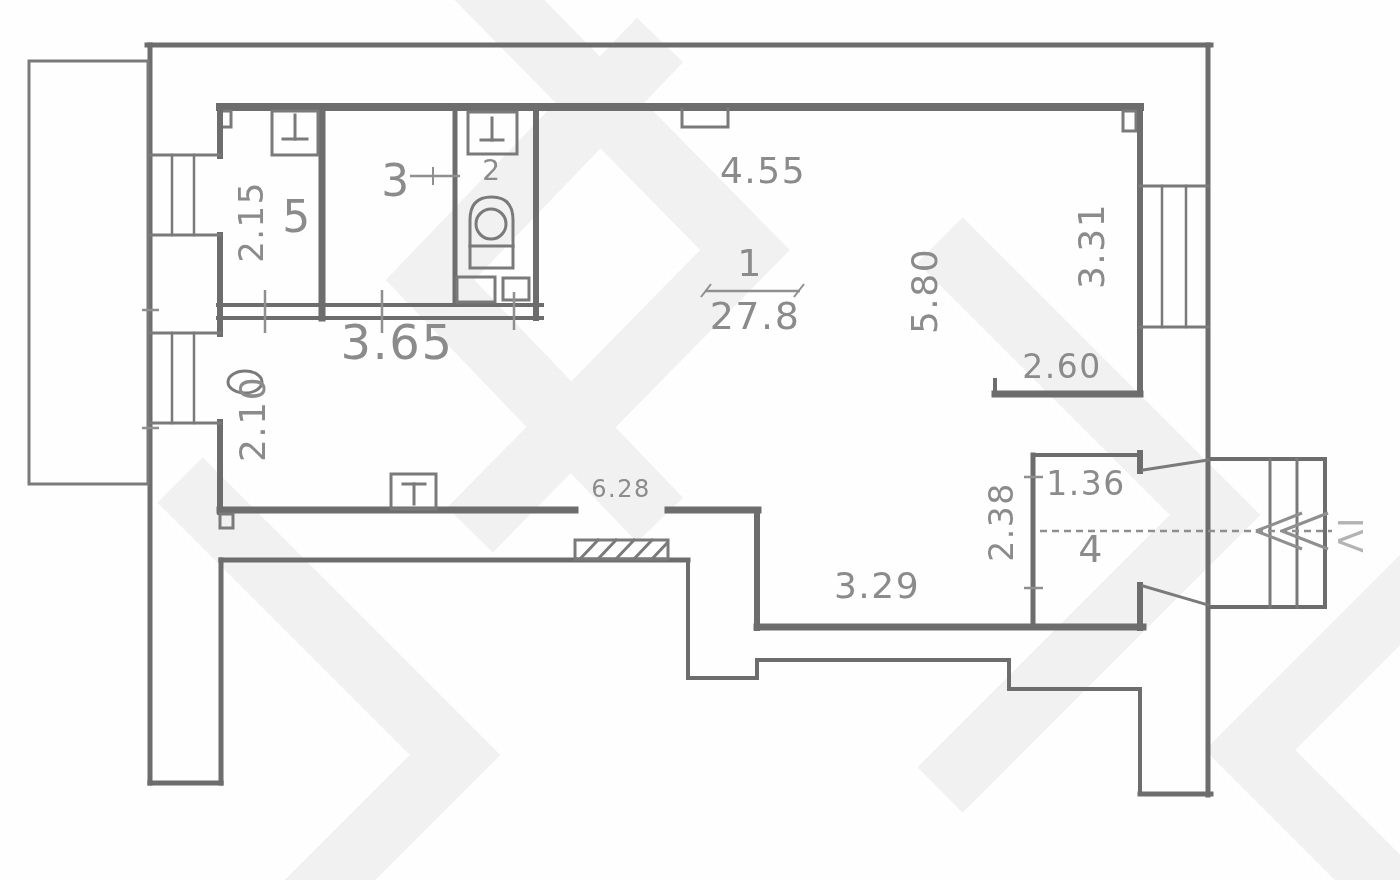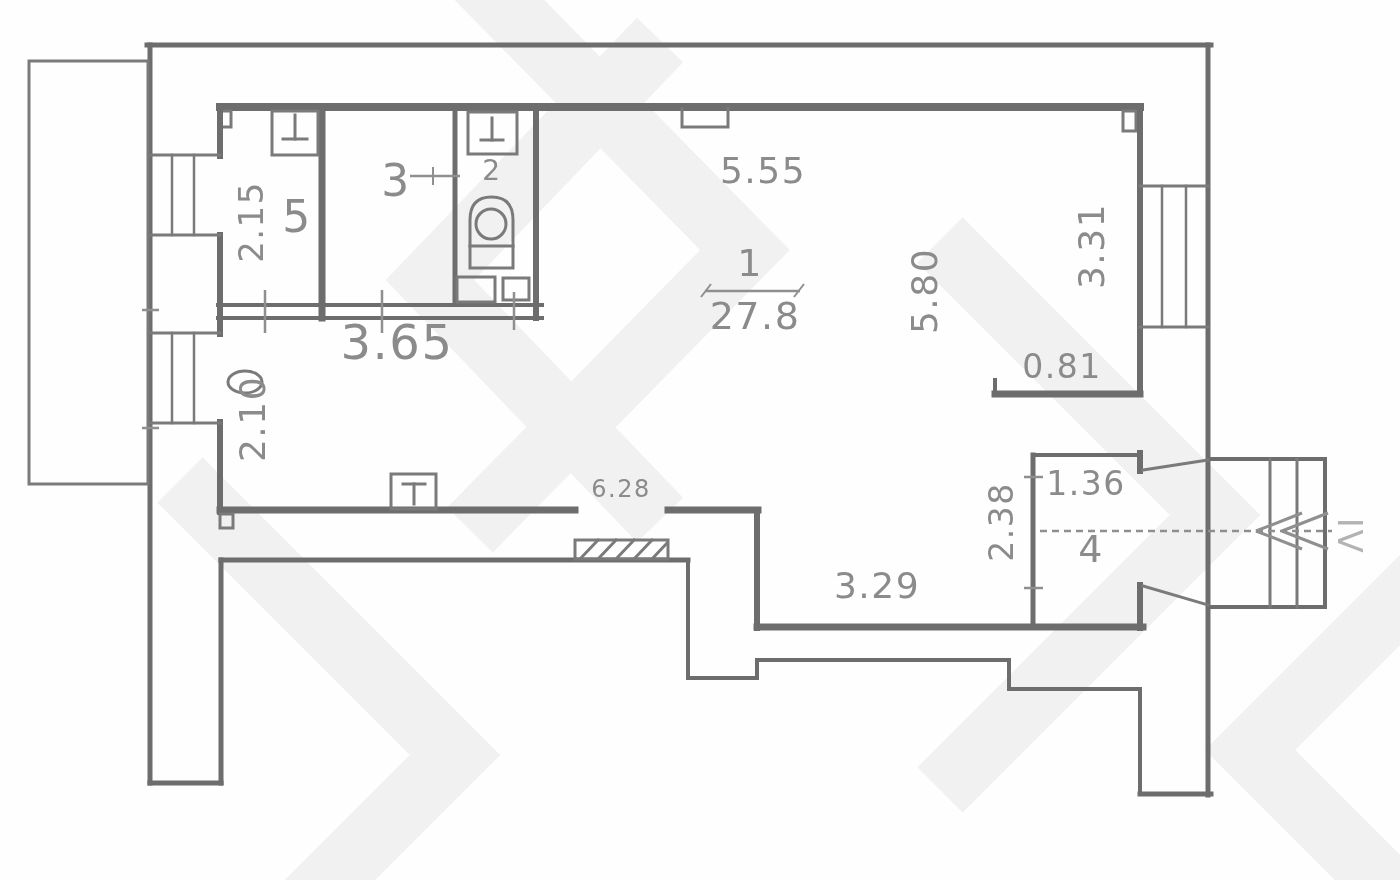--- a/index.html
+++ b/index.html
@@ -178,27 +178,27 @@
       <line class="tk" stroke-width="2" x1="433" y1="167" x2="433" y2="185"></line>
       <line class="tk" stroke-width="2.5" x1="142" y1="310" x2="159" y2="310"></line>
       <line class="tk" stroke-width="2.5" x1="142" y1="428" x2="159" y2="428"></line>
     </g>
   </svg>
 
   <div class="lbl v" style="left:251px;top:222px;font-size:34px">2.15</div>
   <div class="lbl" style="left:297px;top:217px;font-size:44px">5</div>
   <div class="lbl" style="left:396px;top:181px;font-size:44px">3</div>
   <div class="lbl" style="left:492px;top:171px;font-size:28px">2</div>
-  <div class="lbl" style="left:763px;top:171px;font-size:36px">5.55</div>
+  <div class="lbl" style="left:763px;top:171px;font-size:36px">4.55</div>
   <div class="lbl v" style="left:1092px;top:246px;font-size:36px">3.31</div>
   <div class="lbl" style="left:750px;top:263px;font-size:38px">1</div>
   <div class="lbl" style="left:755px;top:316px;font-size:38px">27.8</div>
   <div class="lbl v" style="left:925px;top:291px;font-size:36px">5.80</div>
   <div class="lbl" style="left:397px;top:342px;font-size:48px">3.65</div>
   <div class="lbl v" style="left:253px;top:419px;font-size:36px">2.10</div>
-  <div class="lbl" style="left:1062px;top:366px;font-size:33px">0.81</div>
+  <div class="lbl" style="left:1062px;top:366px;font-size:33px">2.60</div>
   <div class="lbl" style="left:621px;top:489px;font-size:24px">6.28</div>
   <div class="lbl v" style="left:1001px;top:522px;font-size:33px">2.38</div>
   <div class="lbl" style="left:1086px;top:483px;font-size:33px">1.36</div>
   <div class="lbl" style="left:1091px;top:549px;font-size:38px">4</div>
   <div class="lbl" style="left:877px;top:586px;font-size:36px">3.29</div>
   <div class="lbl v90 faint" style="left:1350px;top:536px;font-size:34px">IV</div>
 </div>
 
 </body></html>

